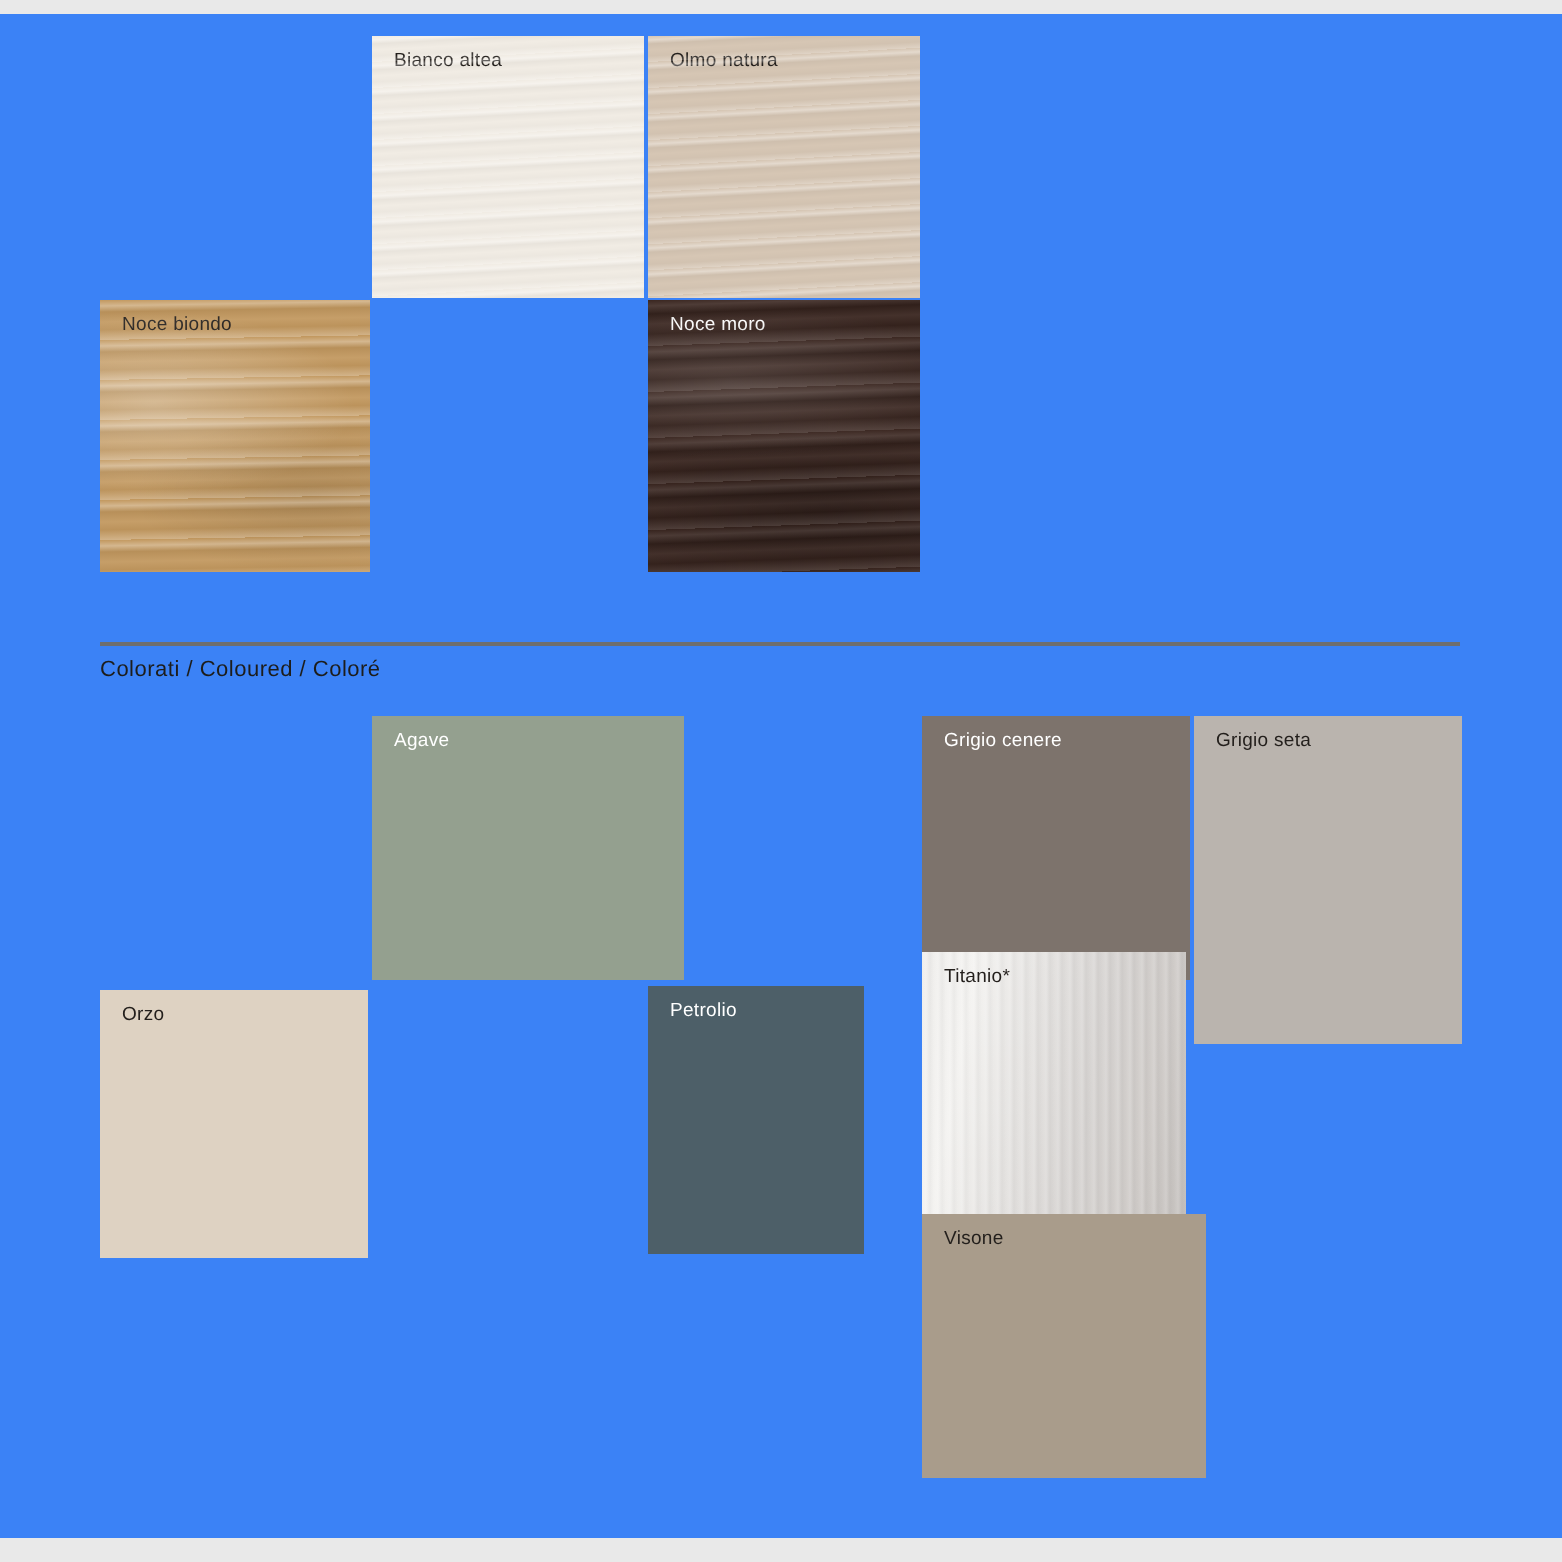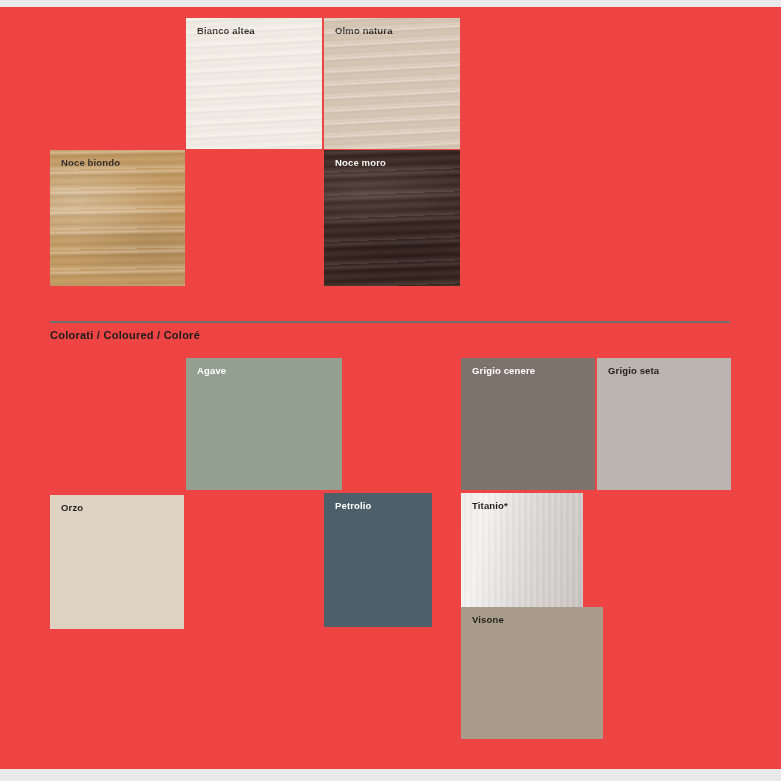--- a/index.html
+++ b/index.html
@@ -21,22 +21,21 @@
     background: #e9e9e9;
   }
 
   
   .page {
     position: absolute;
     left: 0;
     top: 7px;
     width: 781px;
     height: 762px;
-    background: #ef4444;
-    font-weight: bold;
+    background: #3b82f6;
   }
 
   
   .tile {
     position: absolute;
     overflow: hidden;
     box-sizing: border-box;
   }
   .tile-label {
     position: absolute;
@@ -174,33 +173,33 @@
     <div>
 
       <div class="tile" style="left:186px; top:351px; width:156px; height:132px; background:#94a08f;">
         <span class="tile-label light">Agave</span>
       </div>
 
       <div class="tile" style="left:461px; top:351px; width:134px; height:132px; background:#7d736c;padding-left:32px;">
         <span class="tile-label light">Grigio cenere</span>
       </div>
 
-      <div class="tile" style="left:597px; top:351px; width:134px; height:132px; background:#bab4ae;">
+      <div class="tile" style="left:597px; top:351px; width:134px; height:164px; background:#bab4ae;">
         <span class="tile-label">Grigio seta</span>
       </div>
 
       <div class="tile" style="left:50px; top:488px; width:134px; height:134px; background:#ded2c2;">
         <span class="tile-label">Orzo</span>
       </div>
 
       <div class="tile" style="left:324px; top:486px; width:108px; height:134px; background:#4d5f68;">
         <span class="tile-label light">Petrolio</span>
       </div>
 
-      <div class="tile metal" style="left:461px; top:486px; width:122px; height:134px;">
+      <div class="tile metal" style="left:461px; top:469px; width:132px; height:134px;">
         <span class="tile-label">Titanio*</span>
       </div>
 
       <div class="tile" style="left:461px; top:600px; width:142px; height:132px; background:#a99c8b;">
         <span class="tile-label">Visone</span>
       </div>
 
     </div>
 
   </div>

